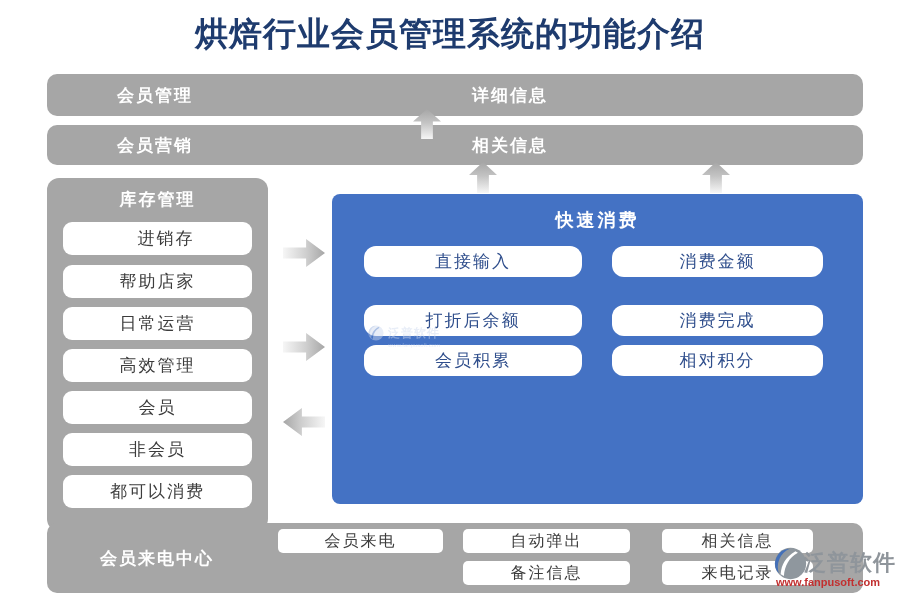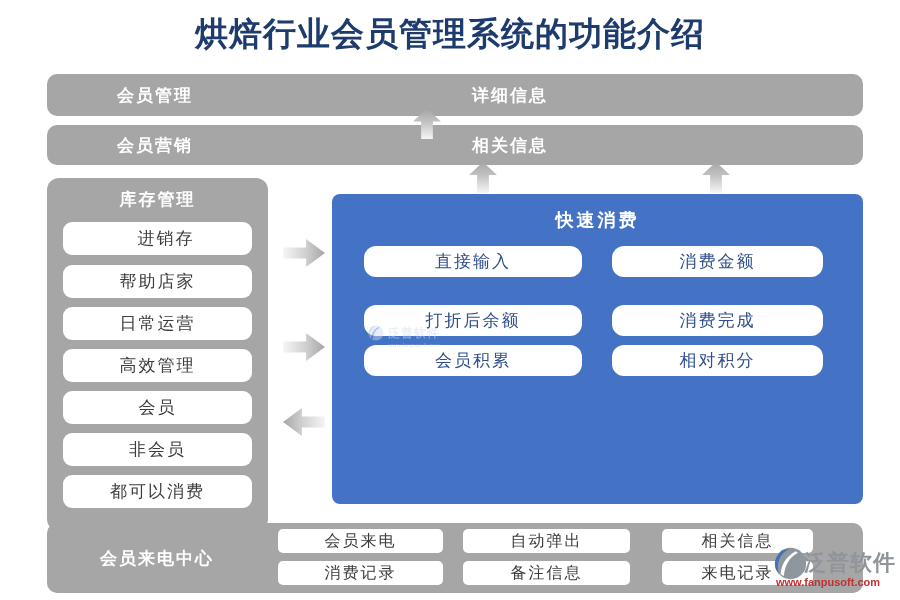--- a/index.html
+++ b/index.html
@@ -213,21 +213,20 @@
       </div>
     </div>
   </div>
 
   <div class="bottom-bar">
     <div class="bottom-label">会员来电中心</div>
 
     <div class="bottom-btn bcol-0 brow-0">会员来电</div>
     <div class="bottom-btn bcol-1 brow-0">自动弹出</div>
     <div class="bottom-btn bcol-2 brow-0">相关信息</div>
-    <div class="bottom-btn bcol-0 brow-1">消费记录</div>
     <div class="bottom-btn bcol-1 brow-1">备注信息</div>
     <div class="bottom-btn bcol-2 brow-1">来电记录</div>
   </div>
 
   <div class="corner-logo">
     <svg viewBox="0 0 40 40">
       <circle cx="20" cy="20" r="19" fill="#8F979E"></circle>
       <path d="M19 2 A18 18 0 0 0 6 32 A24 24 0 0 1 19 2 Z" fill="#4470B8"></path>
       <path d="M26 5 C 14 12 9 21 8 33 L 12 35 C 13 23 18 13 29 7 Z" fill="#ffffff"></path>
     </svg>

